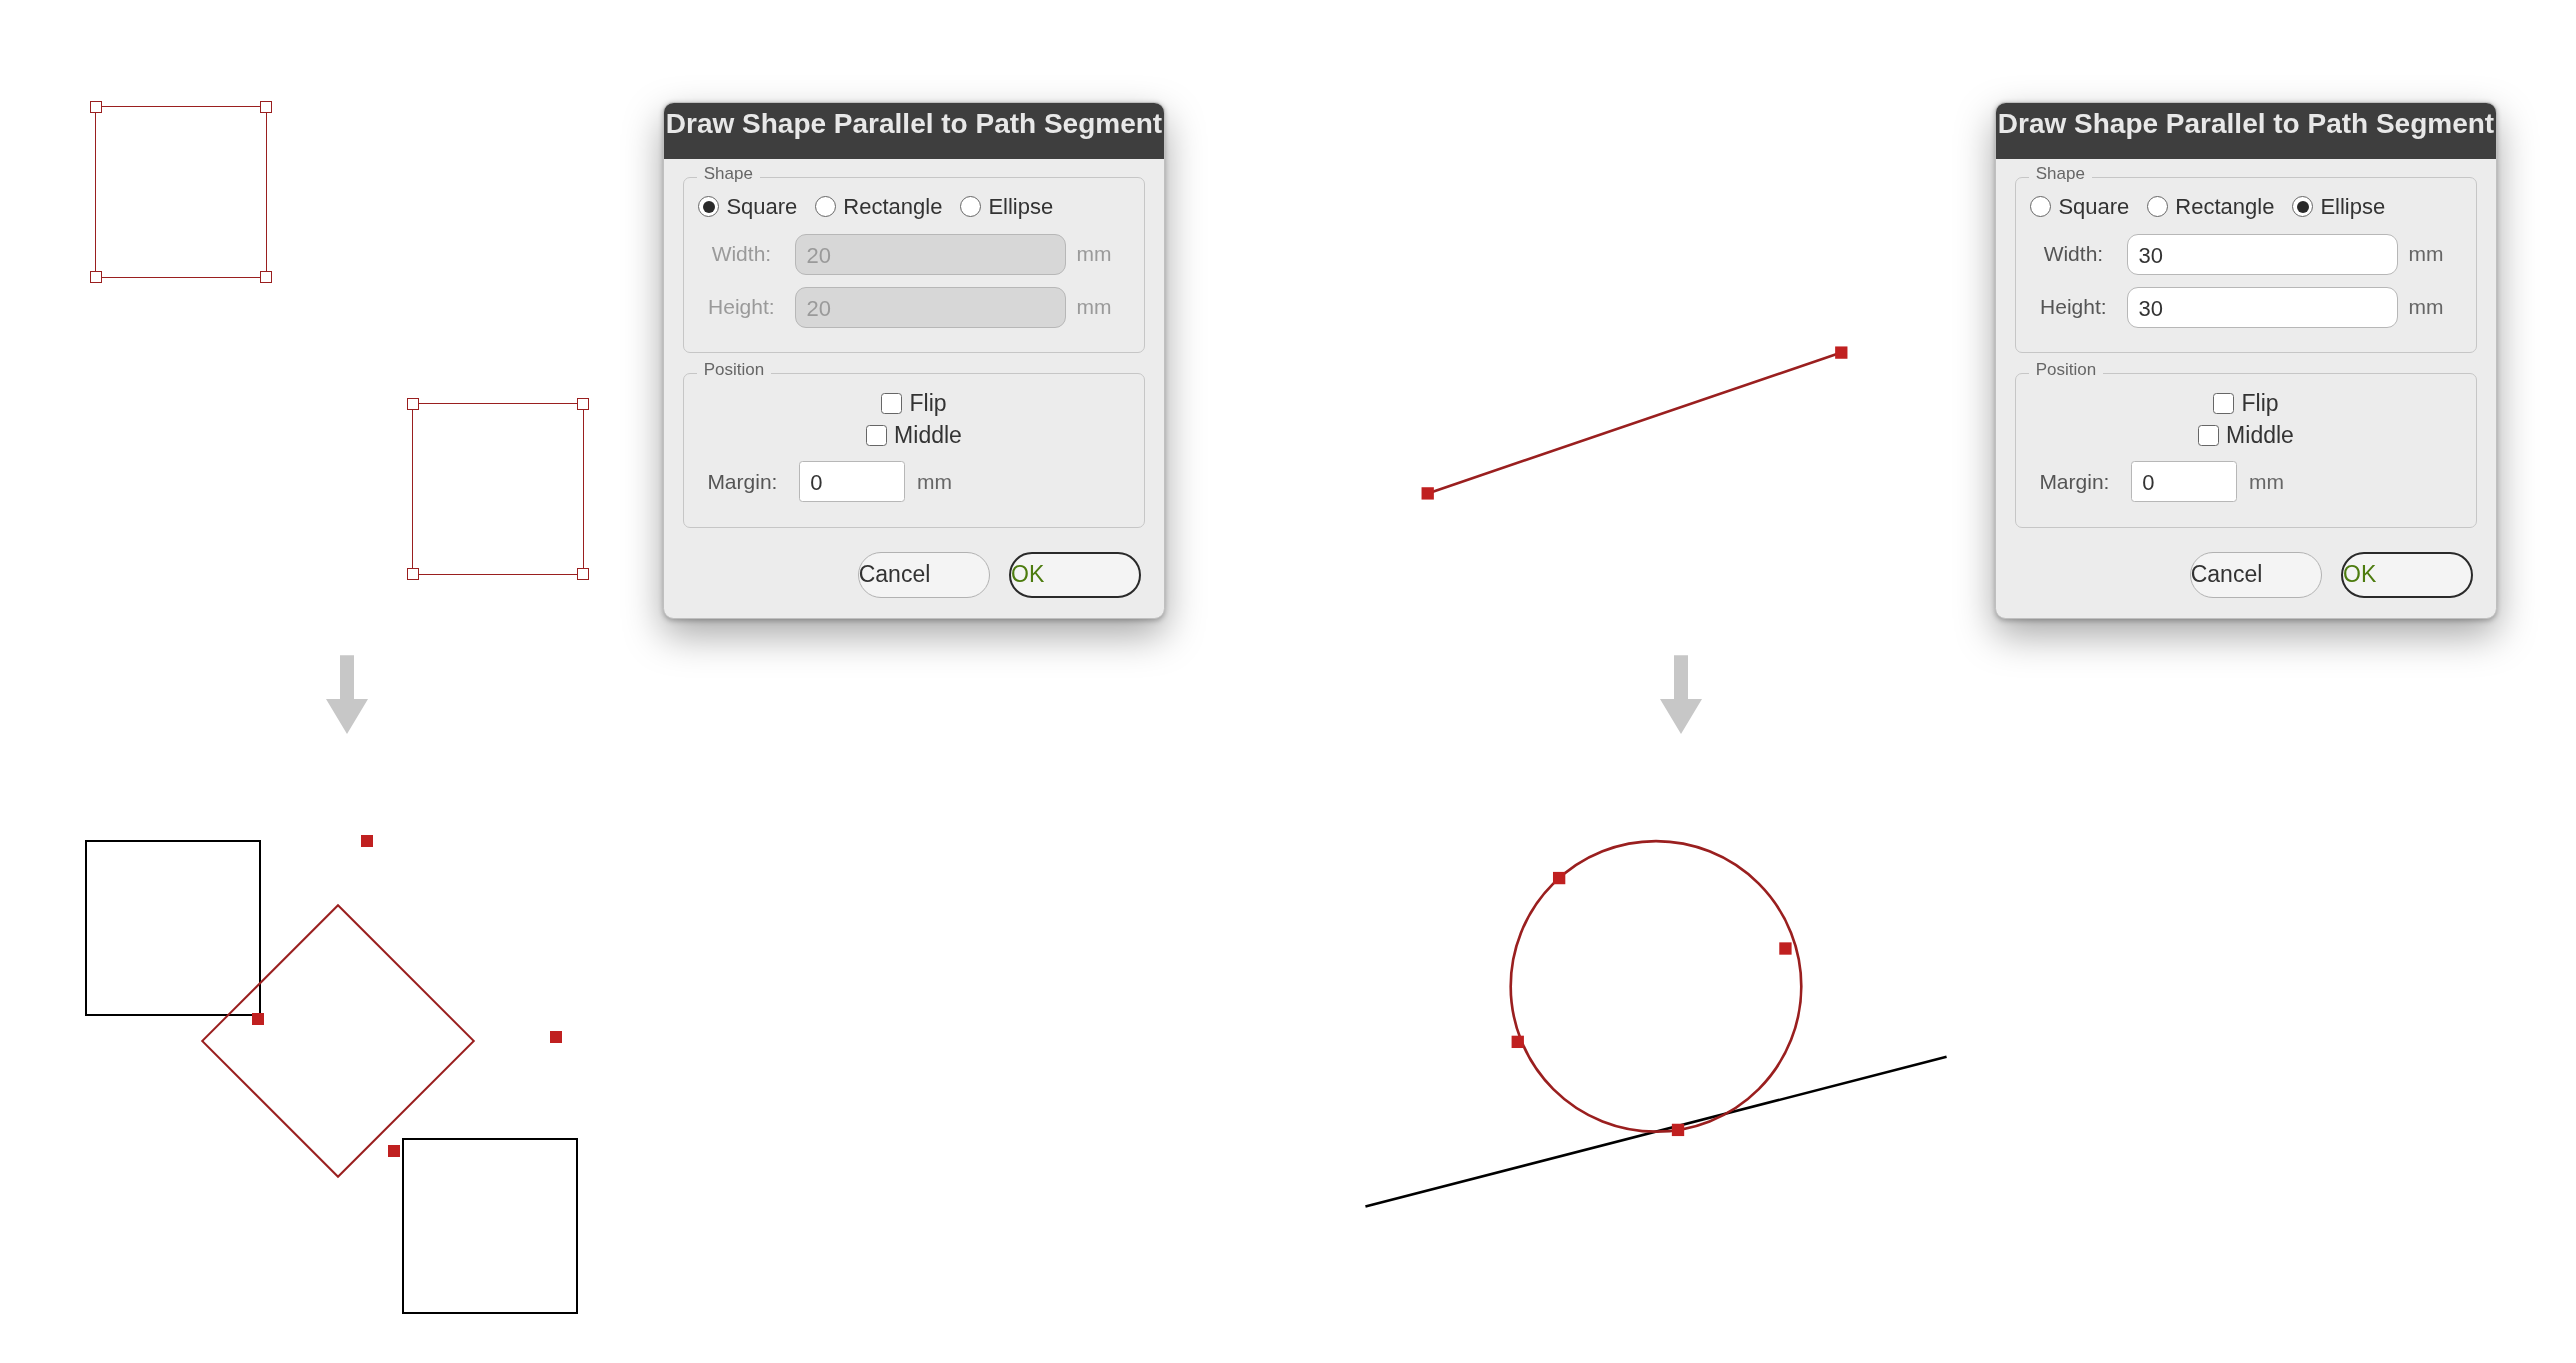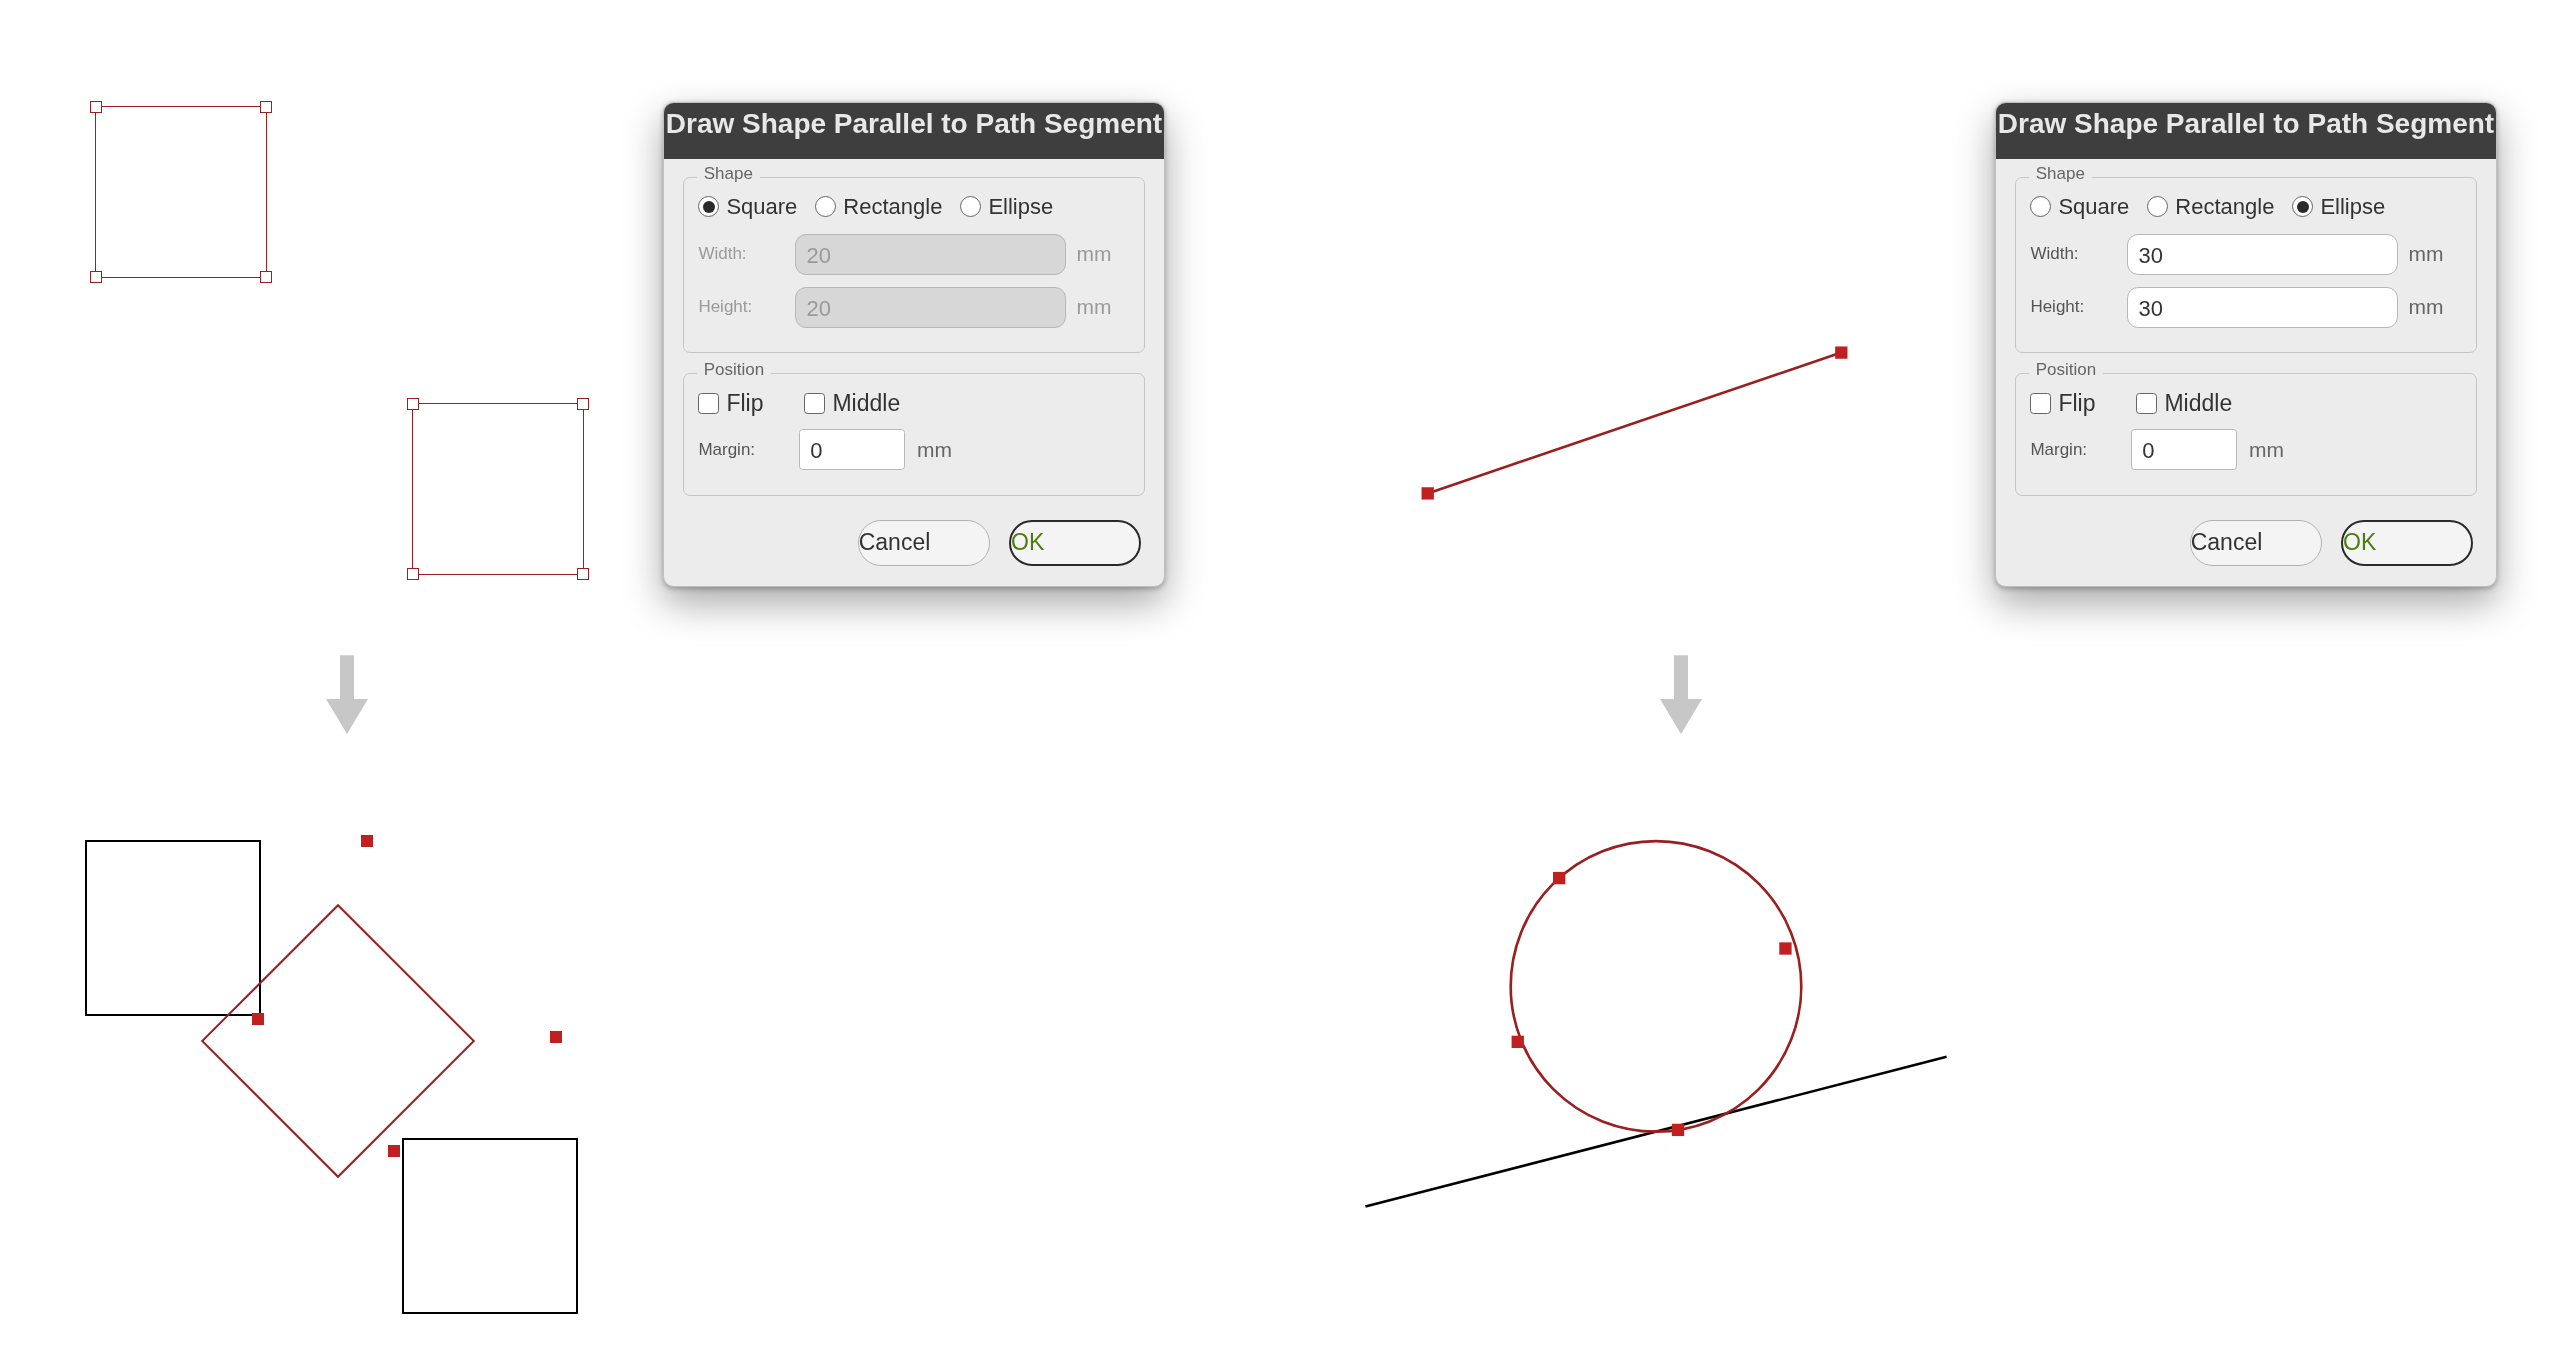--- a/index.html
+++ b/index.html
@@ -55,30 +55,30 @@
   .radio-dot {
     width: 21px; height: 21px; border-radius: 50%;
     border: 1.8px solid #666; display:inline-block; position: relative; background:#fff;
   }
   .radio.checked .radio-dot::after {
     content:""; position:absolute; inset:3.5px; border-radius:50%; background:#2a2a2a;
   }
   .radio-label { font-size: 22px; }
 
   .field-row { display:flex; align-items:center; gap:10.6px; margin-bottom: 12.3px; }
-  .field-label { width: 86px; text-align:left; font-size:17px; color:#555; }
+  .field-label { width: 86px; text-align:center; font-size:21px; color:#555; }
   .field-input {
     flex: 1; height: 41px; border:0.9px solid #b7b7b7; border-radius:11px;
     background:#fff; padding: 0 10.6px; font-size:22px; line-height:41px; color:#333;
   }
   .field-input.disabled { background:#d7d7d7; color:#9a9a9a; }
   .field-unit { width: 53px; font-size:21px; color:#666; }
   .disabled-text { color:#9a9a9a; }
 
-  .check-row { display:flex; align-items:center; gap:41px; margin-bottom: 12.3px; }
+  .check-row { display:flex; align-items:center; gap:5px; margin-bottom: 12.3px; flex-direction: column; }
   .checkbox { display:inline-flex; align-items:center; gap:7px; cursor:pointer; }
   .check-box {
     width: 21px; height: 21px; border:1.8px solid #666; border-radius:3.5px; background:#fff;
   }
 
   .margin-input {
     width: 106px; height:41px; border:0.9px solid #b7b7b7; border-radius:3.5px;
     background:#fff; padding:0 10.6px; font-size:22px; line-height:41px;
   }
 

